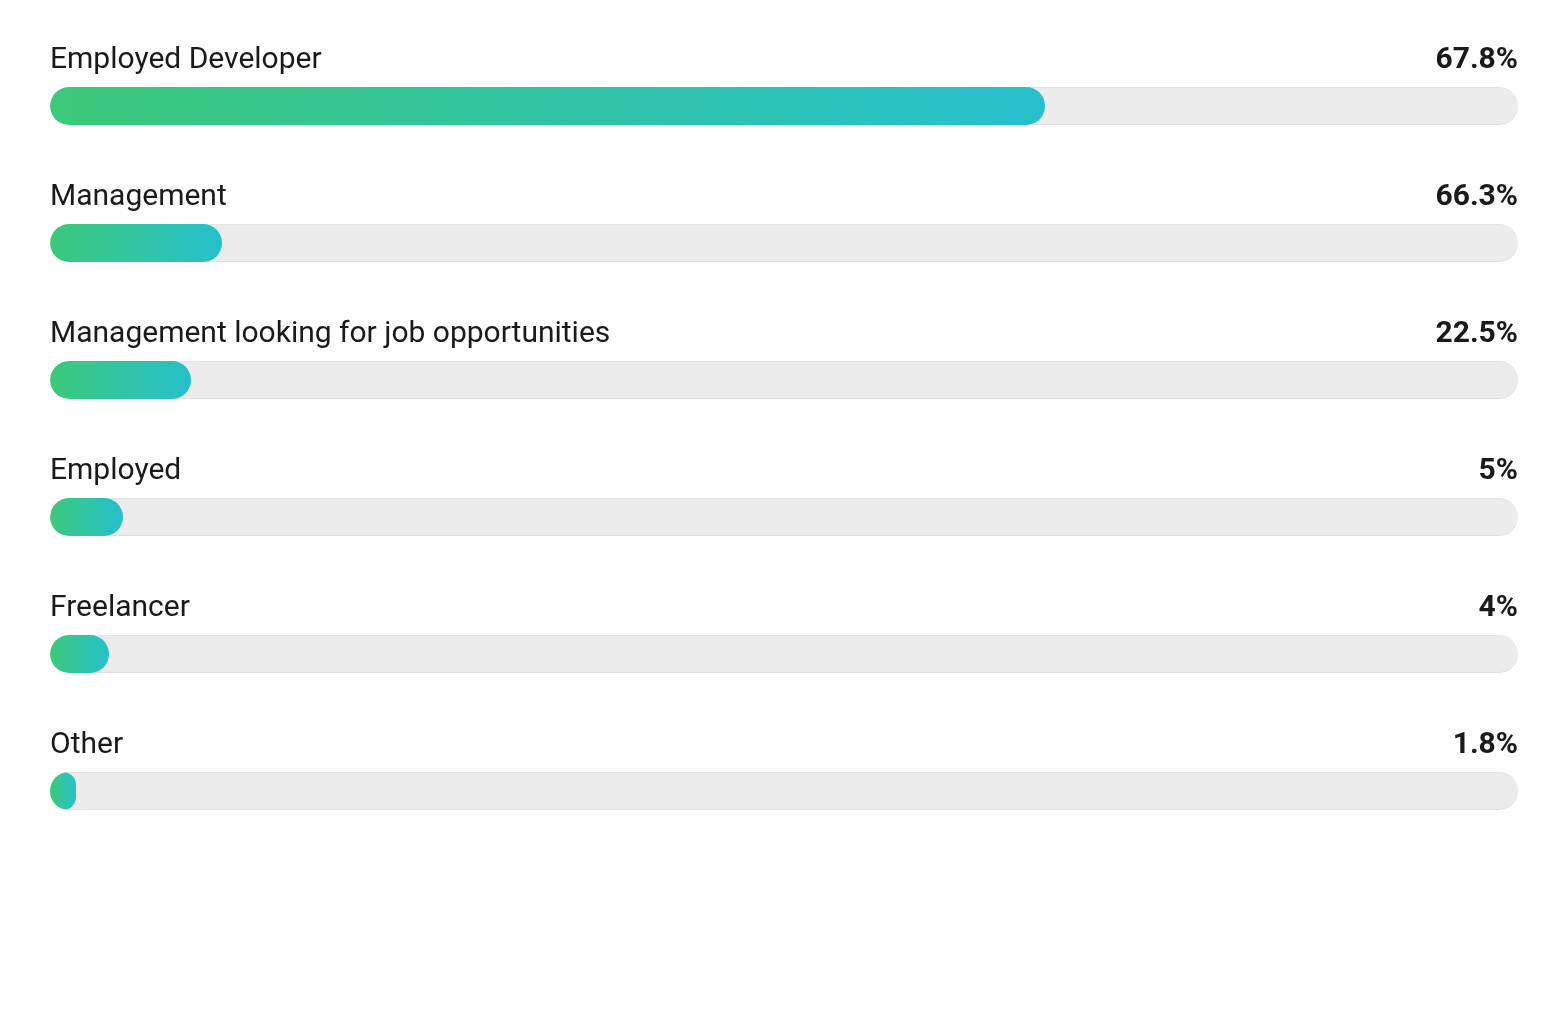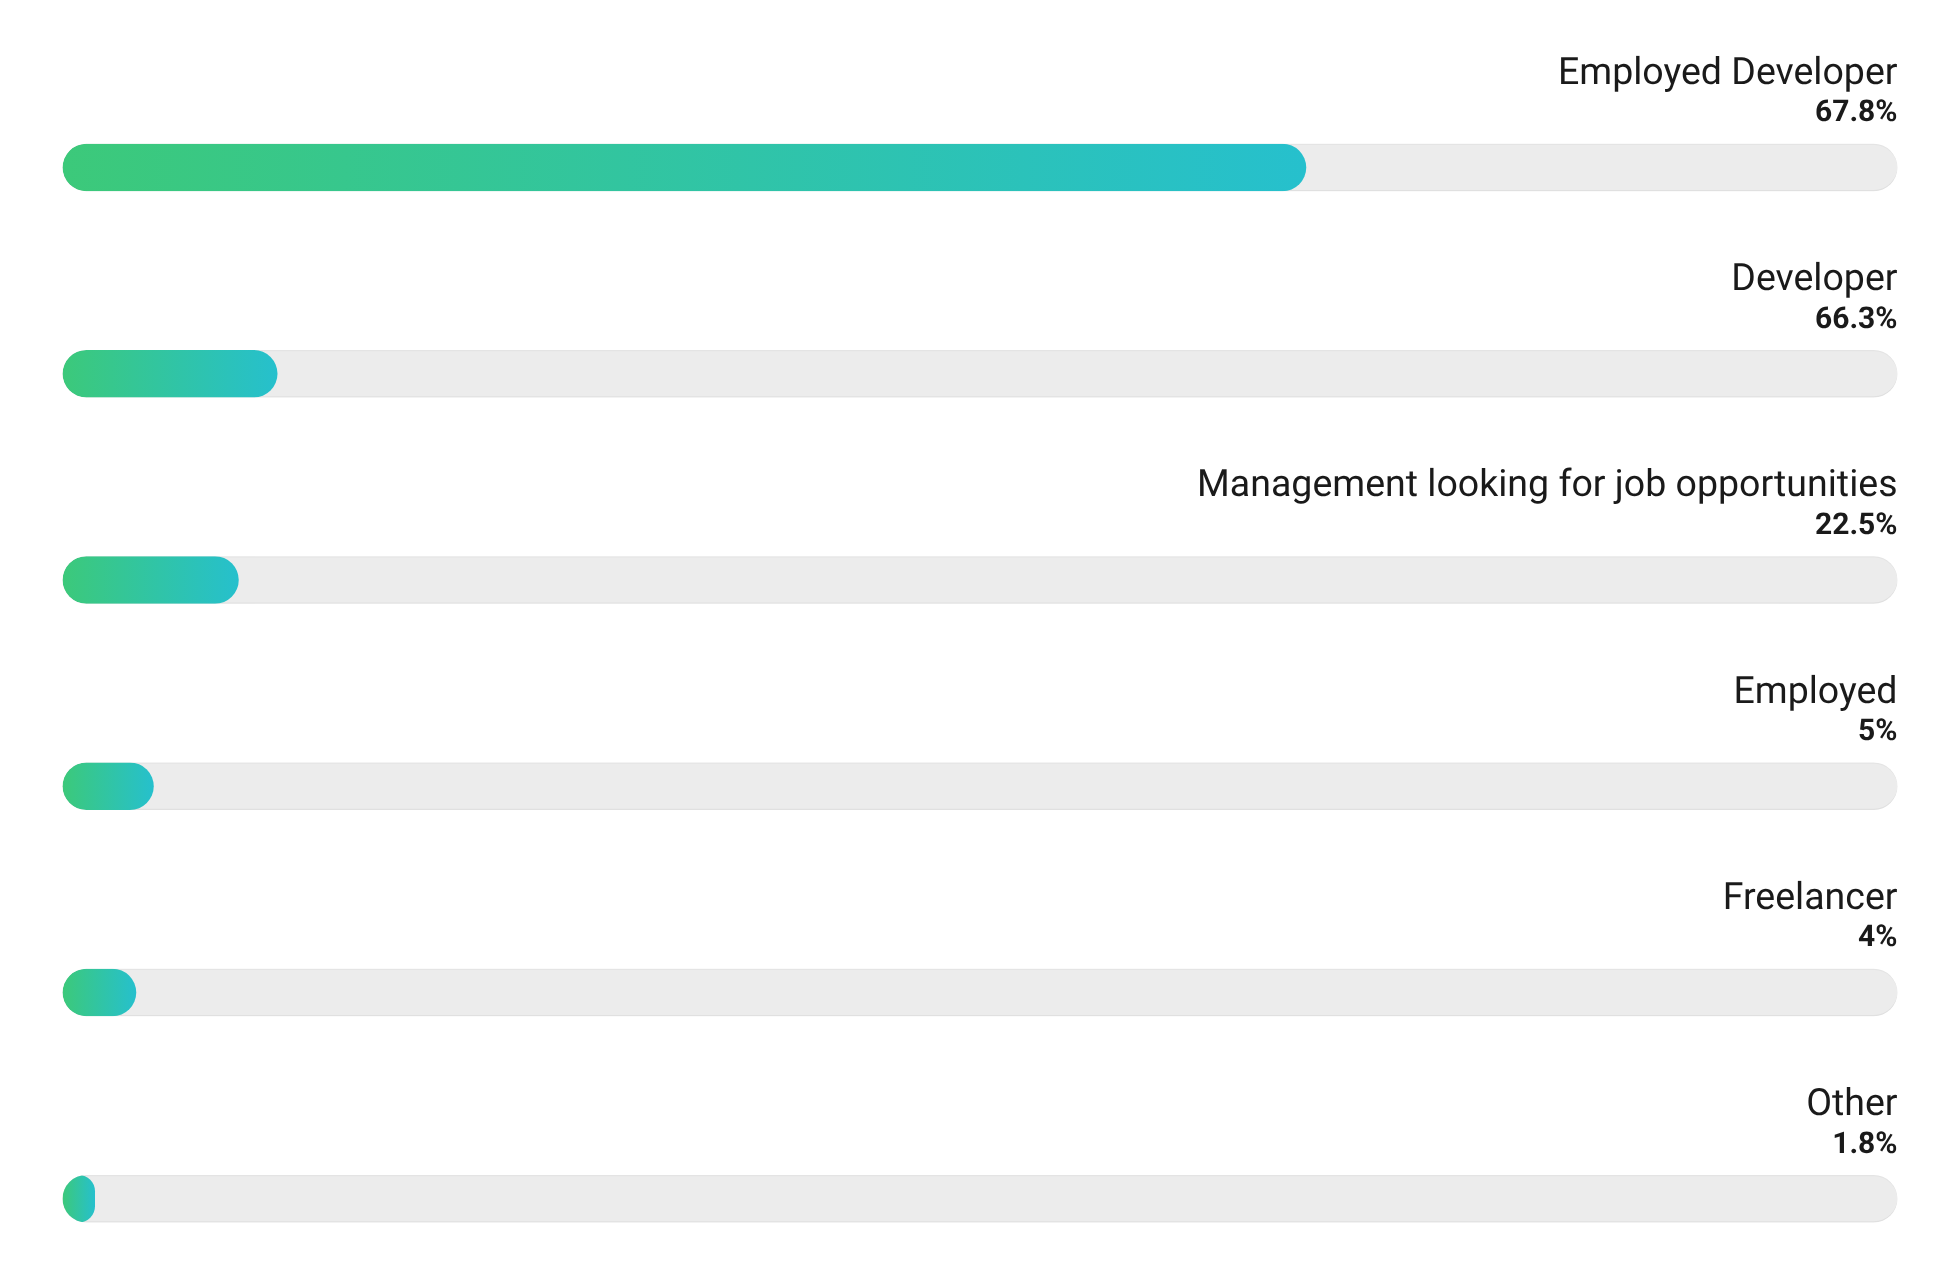--- a/index.html
+++ b/index.html
@@ -18,31 +18,30 @@
   }
   .row {
     margin-bottom: 52px;
   }
   .row:last-child {
     margin-bottom: 16px;
   }
   .row-header {
     display: flex;
     justify-content: space-between;
-    align-items: flex-end;
+    align-items: flex-start;
     margin-bottom: 12px;
-    flex-direction: column;
   }
   .label {
     font-size: 30px;
     color: #1a1a1a;
     font-weight: 400;
   }
   .value {
-    font-size: 24px;
+    font-size: 30px;
     color: #1a1a1a;
     font-weight: 700;
   }
   .track {
     width: 100%;
     height: 38px;
     background: #ececec;
     border-radius: 19px;
     position: relative;
     overflow: hidden;
@@ -68,21 +67,21 @@
       <span class="label">Employed Developer</span>
       <span class="value">67.8%</span>
     </div>
     <div class="track">
       <div class="fill" style="width: 67.8%;"></div>
     </div>
   </div>
 
   <div class="row">
     <div class="row-header">
-      <span class="label">Developer</span>
+      <span class="label">Management</span>
       <span class="value">66.3%</span>
     </div>
     <div class="track">
       <div class="fill" style="width: 11.7%;"></div>
     </div>
   </div>
 
   <div class="row">
     <div class="row-header">
       <span class="label">Management looking for job opportunities</span>

